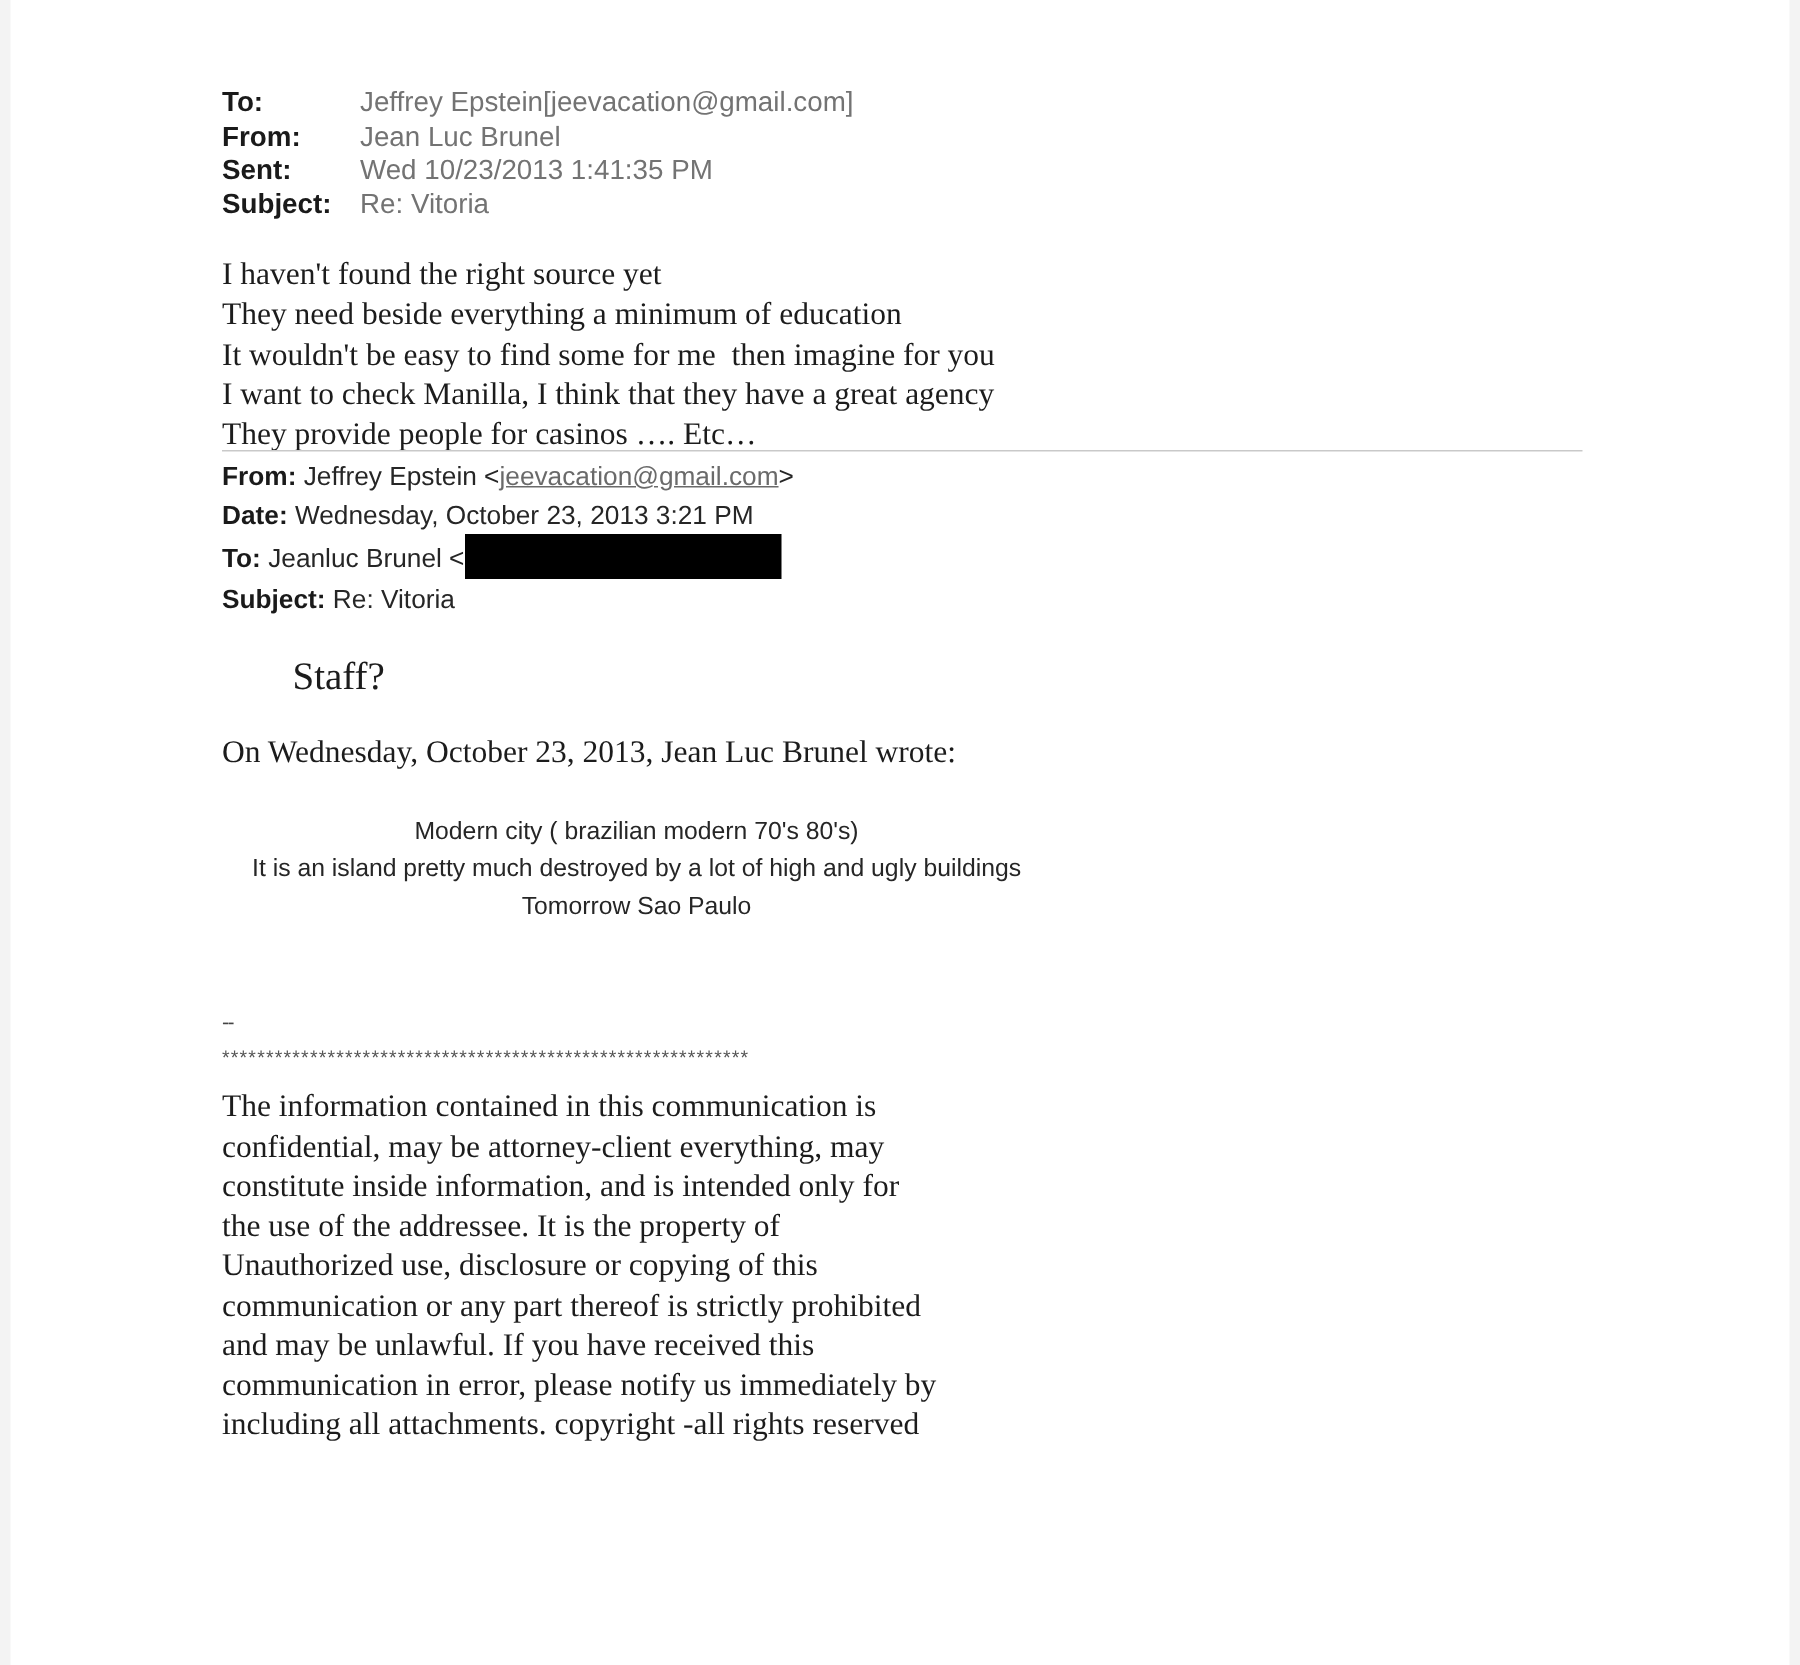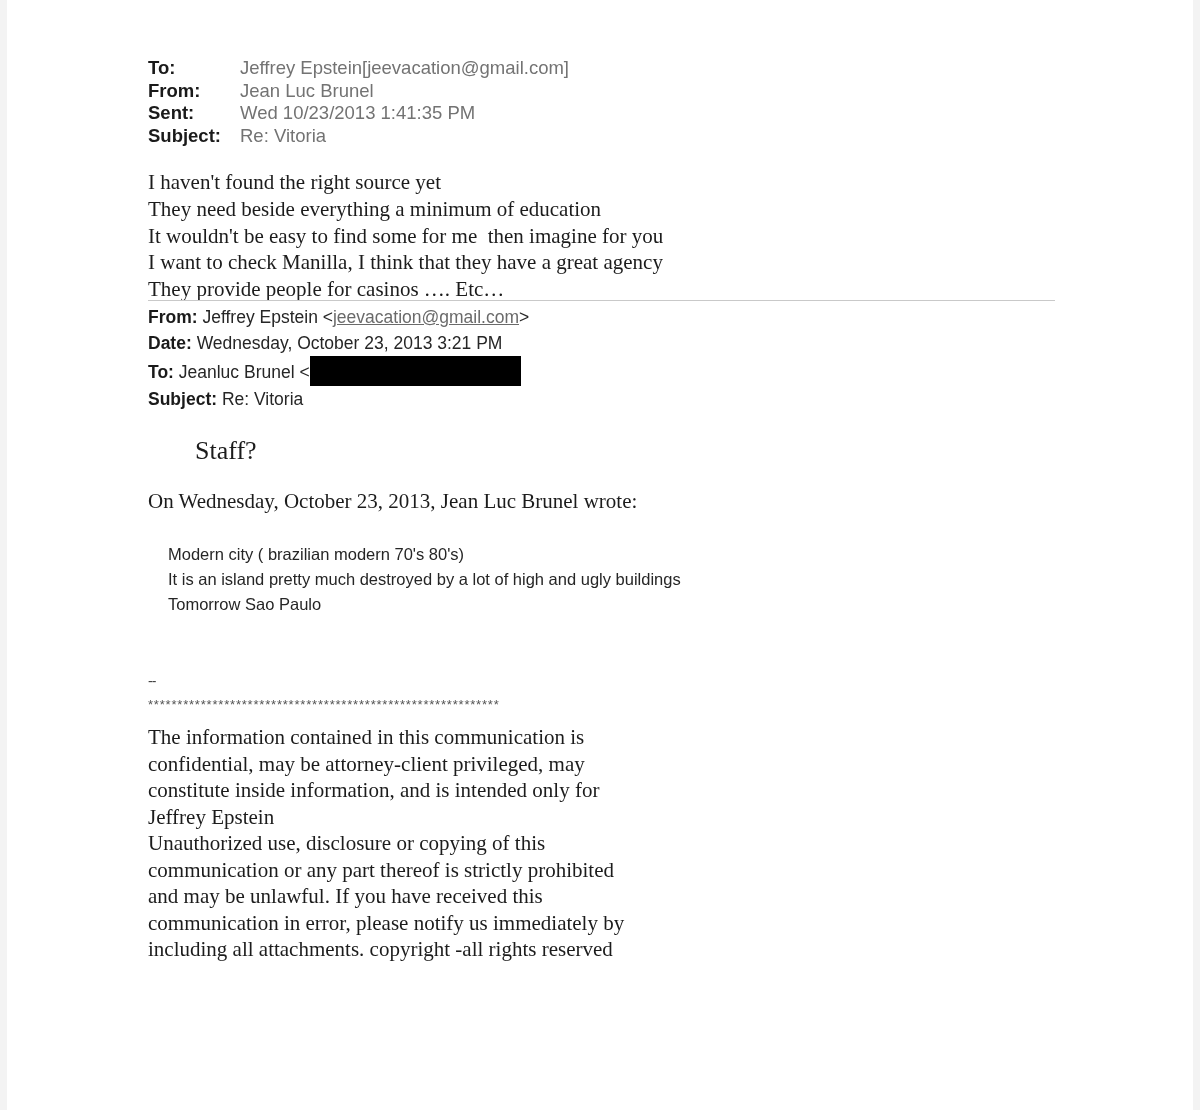--- a/index.html
+++ b/index.html
@@ -22,21 +22,21 @@
   .divider { position: absolute; left: 0; top: 300px; width: 907px; height: 1px; background: #c9c9c9; }
 
   
   .hdr2 { position: absolute; left: 0; top: 304px; font-family: Liberation Sans, sans-serif; font-size: 17.5px; line-height: 26px; color: #262626; }
   .hdr2 b { color: #1a1a1a; }
   .link { color: #6a6a6a; text-decoration: underline; }
   .redact { display: inline-block; width: 211px; height: 30px; background: #000; vertical-align: -8px; }
 
   .staff { position: absolute; left: 0; top: 436px; font-size: 26px; margin-left: 47px; }
   .wrote { position: absolute; left: 0; top: 489px; font-size: 21px; text-align: right; }
-  .quote { position: absolute; left: 20px; top: 542px; font-family: "Liberation Sans", sans-serif; font-size: 16.5px; line-height: 25px; color: #262626; }
+  .quote { position: absolute; left: 20px; top: 542px; font-family: "Liberation Sans", sans-serif; font-size: 16.5px; line-height: 25px; color: #262626; text-align: center; }
 
   .sig-dash { position: absolute; left: 0; top: 673px; font-family: "Liberation Sans", sans-serif; font-size: 14px; color: #444; letter-spacing: -1px; }
   .stars { position: absolute; left: 0; top: 697px; font-family: "Liberation Sans", sans-serif; font-size: 13px; color: #555; letter-spacing: 0.8px; white-space: nowrap; }
   .disclaimer { position: absolute; left: 0; top: 724px; font-size: 21px; line-height: 26.5px; }
   .disclaimer .line { display: block; white-space: nowrap; }
   .link2 { color: #555; text-decoration: underline; }
 </style>
 </head>
 <body>
 
@@ -96,22 +96,22 @@
     <div>Modern city ( brazilian modern 70's 80's)</div>
     <div>It is an island pretty much destroyed by a lot of high and ugly buildings</div>
     <div>Tomorrow Sao Paulo</div>
   </div>
 
   <div class="sig-dash">--</div>
   <div class="stars">************************************************************</div>
 
   <div class="disclaimer serif">
     <span class="line">The information contained in this communication is</span>
-    <span class="line">confidential, may be attorney-client privileged, may</span>
+    <span class="line">confidential, may be attorney-client everything, may</span>
     <span class="line">constitute inside information, and is intended only for</span>
-    <span class="line">Jeffrey Epstein</span>
+    <span class="line">the use of the addressee. It is the property of</span>
     <span class="line">Unauthorized use, disclosure or copying of this</span>
     <span class="line">communication or any part thereof is strictly prohibited</span>
     <span class="line">and may be unlawful. If you have received this</span>
     <span class="line">communication in error, please notify us immediately by</span>
     <span class="line">including all attachments. copyright -all rights reserved</span>
   </div>
 </div>
 
 </body></html>

